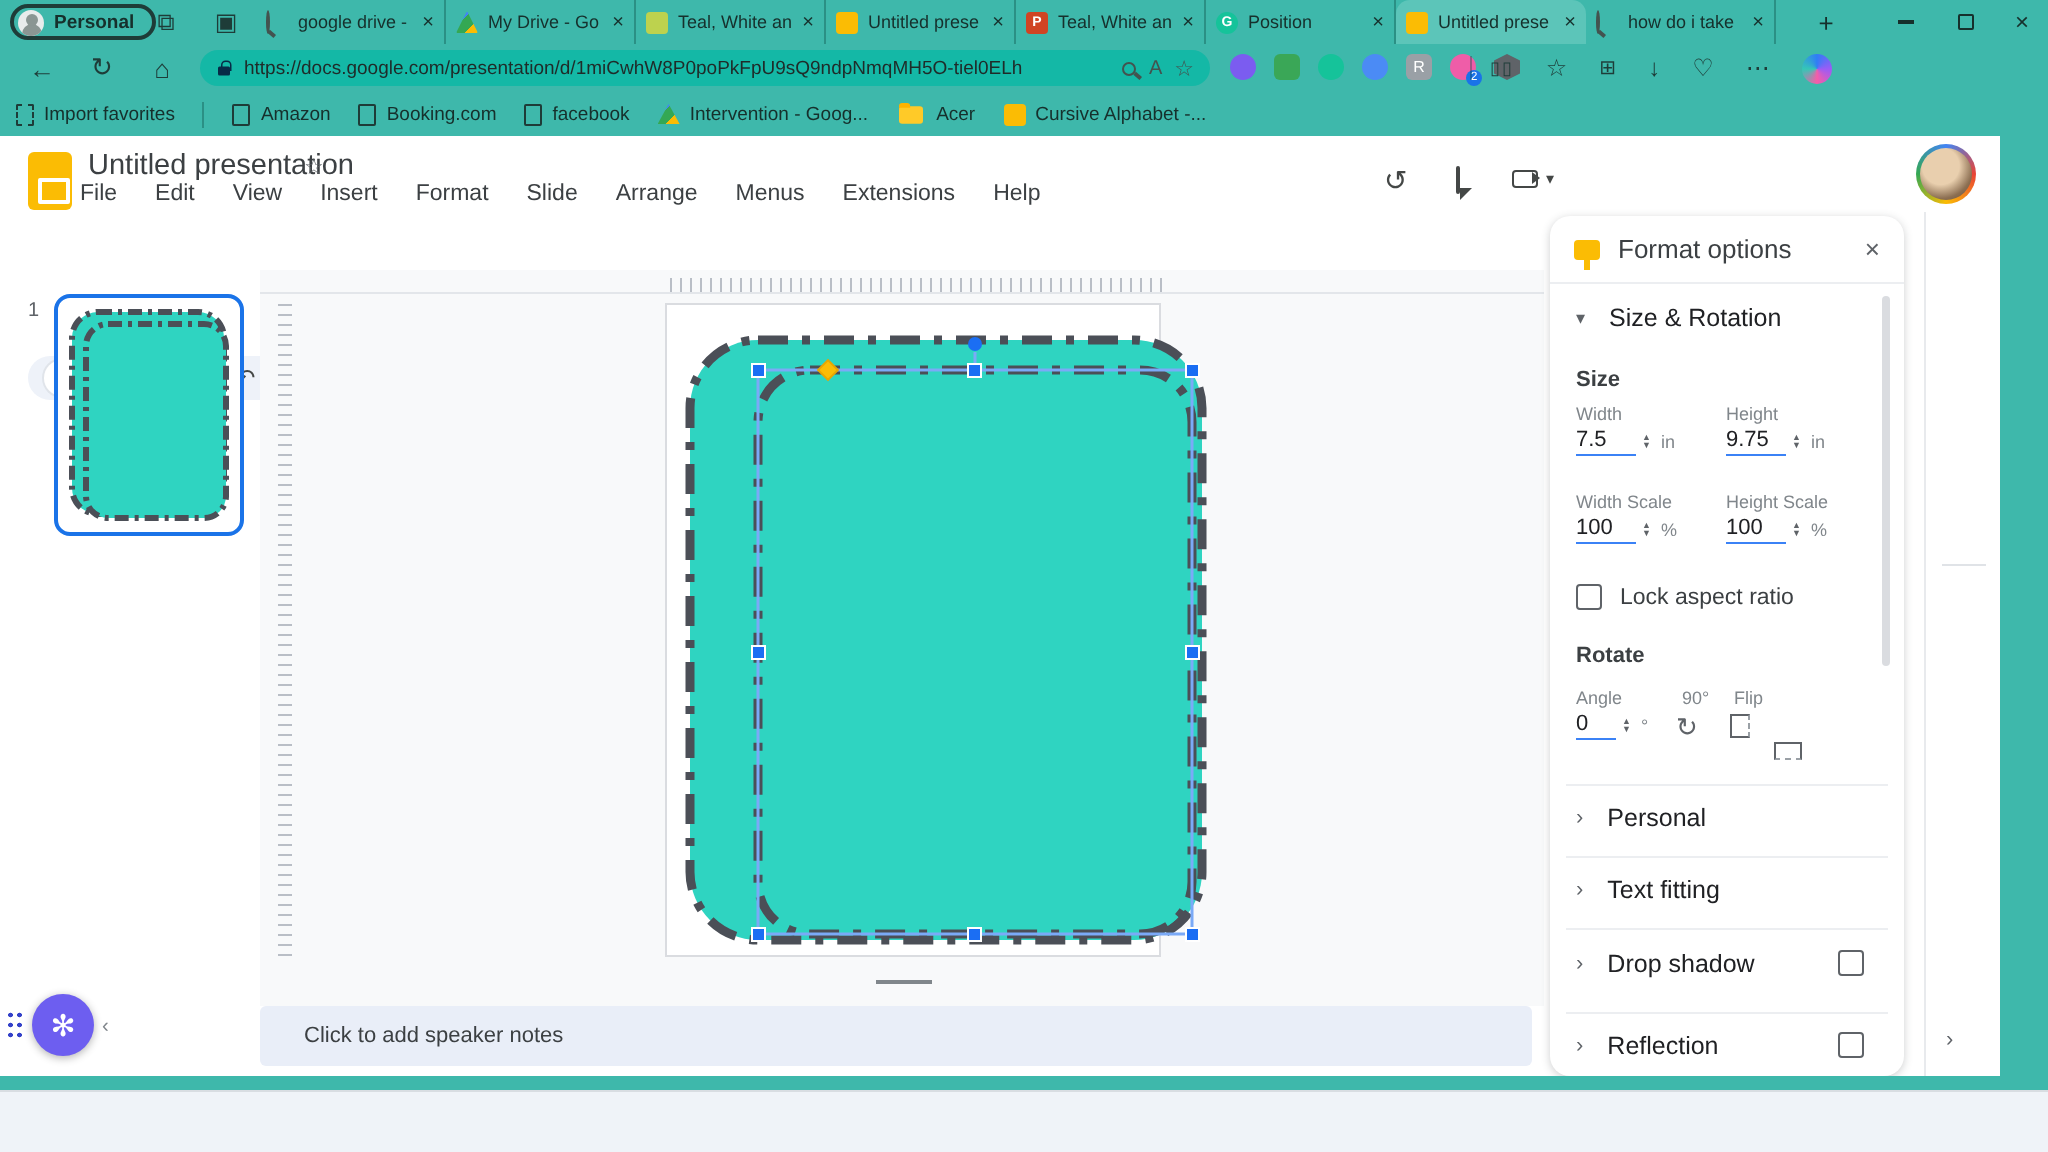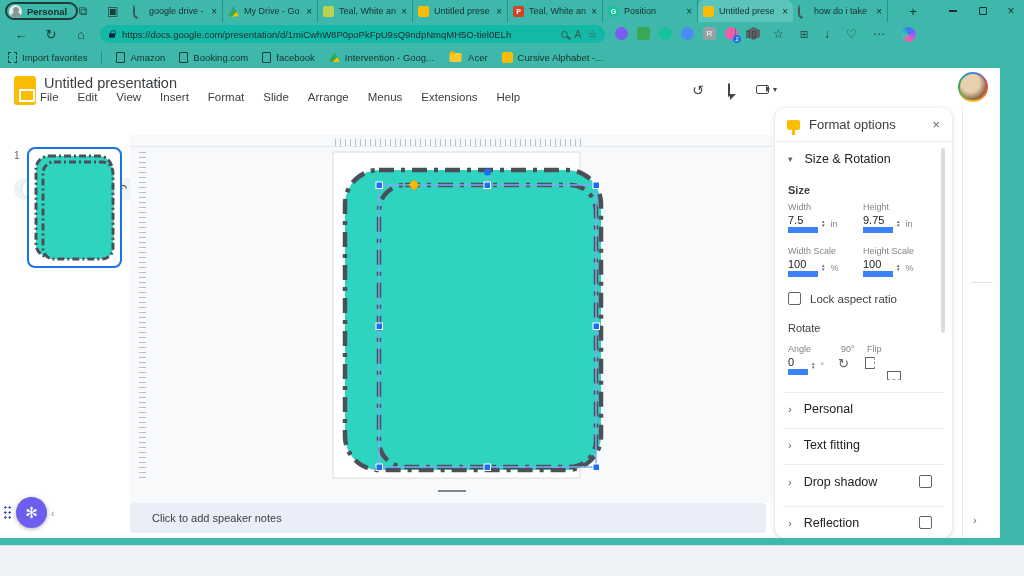--- a/index.html
+++ b/index.html
@@ -81,21 +81,21 @@
 .gdots{left:3px;top:505px;width:9px;height:15px;background-image:radial-gradient(circle,#3442c9 1.1px,transparent 1.3px);background-size:4.5px 5px}
 .gwbtn{left:16px;top:497px;width:31px;height:31px;border-radius:50%;background:#6d5ef0;box-shadow:0 1px 4px rgba(0,0,0,.3);color:#fff;font-size:15px;justify-content:center}
 .sidepanel{left:962px;top:106px;width:38px;height:432px;background:#fff;border-left:1px solid #e8eaed}
 
 .fop{left:775px;top:108px;width:177px;height:430px;background:#fff;border-radius:10px;box-shadow:0 1px 4px rgba(60,64,67,.25);font-size:11px;color:#3c4043}
 .fop .hd{left:0;top:0;width:177px;height:34px;border-bottom:1px solid #eceef1;padding:0 12px;gap:9px}
 .fpaint{width:13px;height:10px;background:#fbbc04;border-radius:2px;position:relative}
 .fpaint::after{content:"";position:absolute;left:5px;bottom:-5px;width:3px;height:5px;background:#fbbc04}
 .sect{font-size:12.5px;color:#202124}
 .lab{font-size:9px;color:#80868b}
-.val{border-bottom:6px solid #3b82f6;width:30px;padding-bottom:1px;font-size:11px;color:#202124}
+.val{border-bottom:1px solid #3b82f6;width:30px;padding-bottom:1px;font-size:11px;color:#202124}
 .stp{display:inline-flex;flex-direction:column;font-size:4.5px;line-height:4px;color:#5f6368;margin-left:3px}
 .unit{font-size:9px;color:#80868b;margin-left:5px}
 .cb{width:13px;height:13px;border:1.5px solid #5f6368;border-radius:2px}
 .chev{color:#5f6368;font-size:11px}
 .fdiv{left:8px;width:161px;height:1px;background:#eceef1;position:absolute}
 .scroll{left:166px;top:40px;width:4px;height:185px;border-radius:2px;background:#dadce0;position:absolute}
 .flipic{width:10px;height:12px;border:1.4px solid #5f6368;border-right:1.4px dashed #9aa0a6;position:relative}
 .flipic.v{width:14px;height:9px;border:1.4px solid #5f6368;border-bottom:1.4px dashed #9aa0a6}
 
 .eside{left:1000px;top:68px;width:24px;height:477px;background:#3eb8ab}
@@ -421,21 +421,21 @@
     <span class="stp">
         <span>▲</span>
         <span>▼</span>
       </span>
     <span class="unit">%</span>
   </div>
   <div class="r f" style="left:13px;top:184px;gap:9px">
     <span class="cb"></span>
     <span style="font-size:11.5px">Lock aspect ratio</span>
   </div>
-  <div class="r" style="left:13px;top:214px;font-size:11px;font-weight:normal;color:#3c4043">Rotate</div>
+  <div class="r" style="left:13px;top:214px;font-size:11px;font-weight:bold;color:#3c4043">Rotate</div>
   <div class="r lab" style="left:13px;top:236px">Angle</div>
   <div class="r lab" style="left:66px;top:236px">90°</div>
   <div class="r lab" style="left:92px;top:236px">Flip</div>
   <div class="r f" style="left:13px;top:248px">
     <span class="val" style="width:20px">0</span>
     <span class="stp">
         <span>▲</span>
         <span>▼</span>
       </span>
     <span class="unit">°</span>

